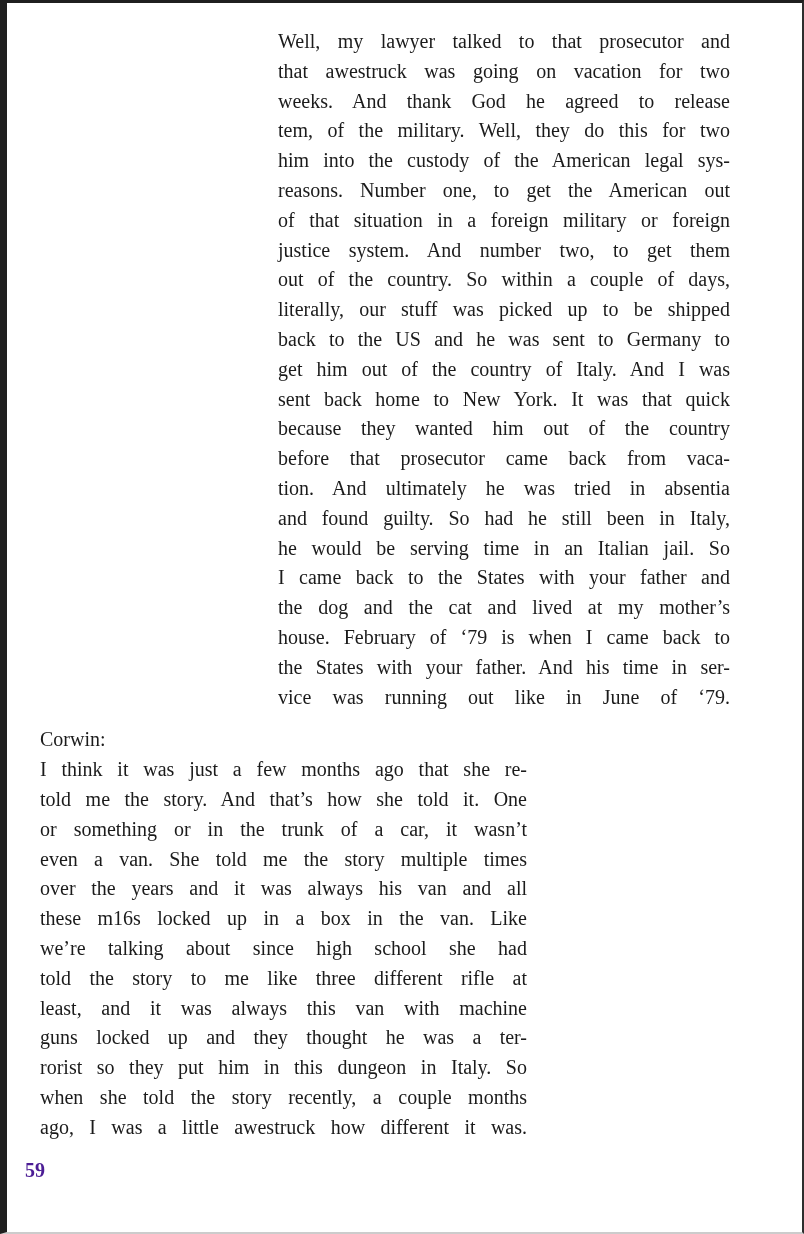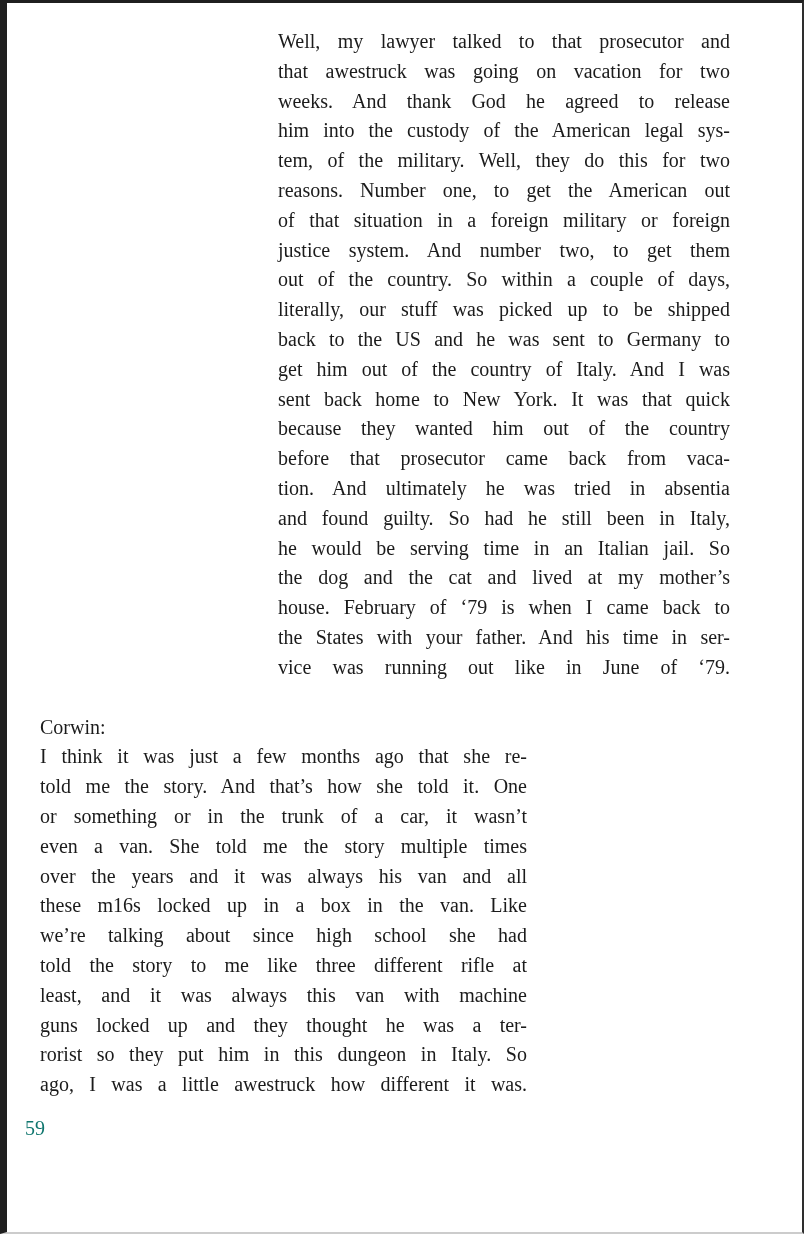--- a/index.html
+++ b/index.html
@@ -32,71 +32,73 @@
     left: 7px;
     right: 2px;
     bottom: 2px;
     z-index: 1;
   }
   .quote-block {
     margin: 24px 12px 0 271px;
     width: 452px;
   }
   .corwin-block {
-    margin: 30px 0 0 33px;
+    margin: 13px 0 0 33px;
     width: 487px;
   }
   .tline {
     font-size: 20px;
     line-height: 29.8px;
     height: 29.8px;
     white-space: nowrap;
     text-align: justify;
     text-align-last: justify;
     overflow: visible;
   }
   .tline-left {
     text-align-last: left;
   }
   .page-footer {
     margin: 16px 0 0 18px;
   }
   .page-number {
     font-size: 20px;
     line-height: 24px;
-    color: #0f766e;
+    color: #4c1d95;
+    font-weight: bold;
   }
 </style>
 </head>
 <body>
 
 <div class="page-frame"></div>
 
 <main class="content">
 
   <section class="quote-block">
     <div>
         <div class="tline">Well, my lawyer talked to that prosecutor and</div>
         <div class="tline">that awestruck was going on vacation for two</div>
         <div class="tline">weeks. And thank God he agreed to release</div>
+        <div class="tline">tem, of the military. Well, they do this for two</div>
         <div class="tline">him into the custody of the American legal sys-</div>
-        <div class="tline">tem, of the military. Well, they do this for two</div>
         <div class="tline">reasons. Number one, to get the American out</div>
         <div class="tline">of that situation in a foreign military or foreign</div>
         <div class="tline">justice system. And number two, to get them</div>
         <div class="tline">out of the country. So within a couple of days,</div>
         <div class="tline">literally, our stuff was picked up to be shipped</div>
         <div class="tline">back to the US and he was sent to Germany to</div>
         <div class="tline">get him out of the country of Italy. And I was</div>
         <div class="tline">sent back home to New York. It was that quick</div>
         <div class="tline">because they wanted him out of the country</div>
         <div class="tline">before that prosecutor came back from vaca-</div>
         <div class="tline">tion. And ultimately he was tried in absentia</div>
         <div class="tline">and found guilty. So had he still been in Italy,</div>
         <div class="tline">he would be serving time in an Italian jail. So</div>
+        <div class="tline">I came back to the States with your father and</div>
         <div class="tline">the dog and the cat and lived at my mother’s</div>
         <div class="tline">house. February of ‘79 is when I came back to</div>
         <div class="tline">the States with your father. And his time in ser-</div>
         <div class="tline">vice was running out like in June of ‘79.</div>
       </div>
   </section>
 
   <section class="corwin-block">
     <div class="tline tline-left">Corwin:</div>
     <div>
@@ -104,20 +106,21 @@
         <div class="tline">told me the story. And that’s how she told it. One</div>
         <div class="tline">or something or in the trunk of a car, it wasn’t</div>
         <div class="tline">even a van. She told me the story multiple times</div>
         <div class="tline">over the years and it was always his van and all</div>
         <div class="tline">these m16s locked up in a box in the van. Like</div>
         <div class="tline">we’re talking about since high school she had</div>
         <div class="tline">told the story to me like three different rifle at</div>
         <div class="tline">least, and it was always this van with machine</div>
         <div class="tline">guns locked up and they thought he was a ter-</div>
         <div class="tline">rorist so they put him in this dungeon in Italy. So</div>
+        <div class="tline">when she told the story recently, a couple months</div>
         <div class="tline">ago, I was a little awestruck how different it was.</div>
       </div>
   </section>
 
   <footer class="page-footer">
     <span class="page-number">59</span>
   </footer>
 
 </main>
 

